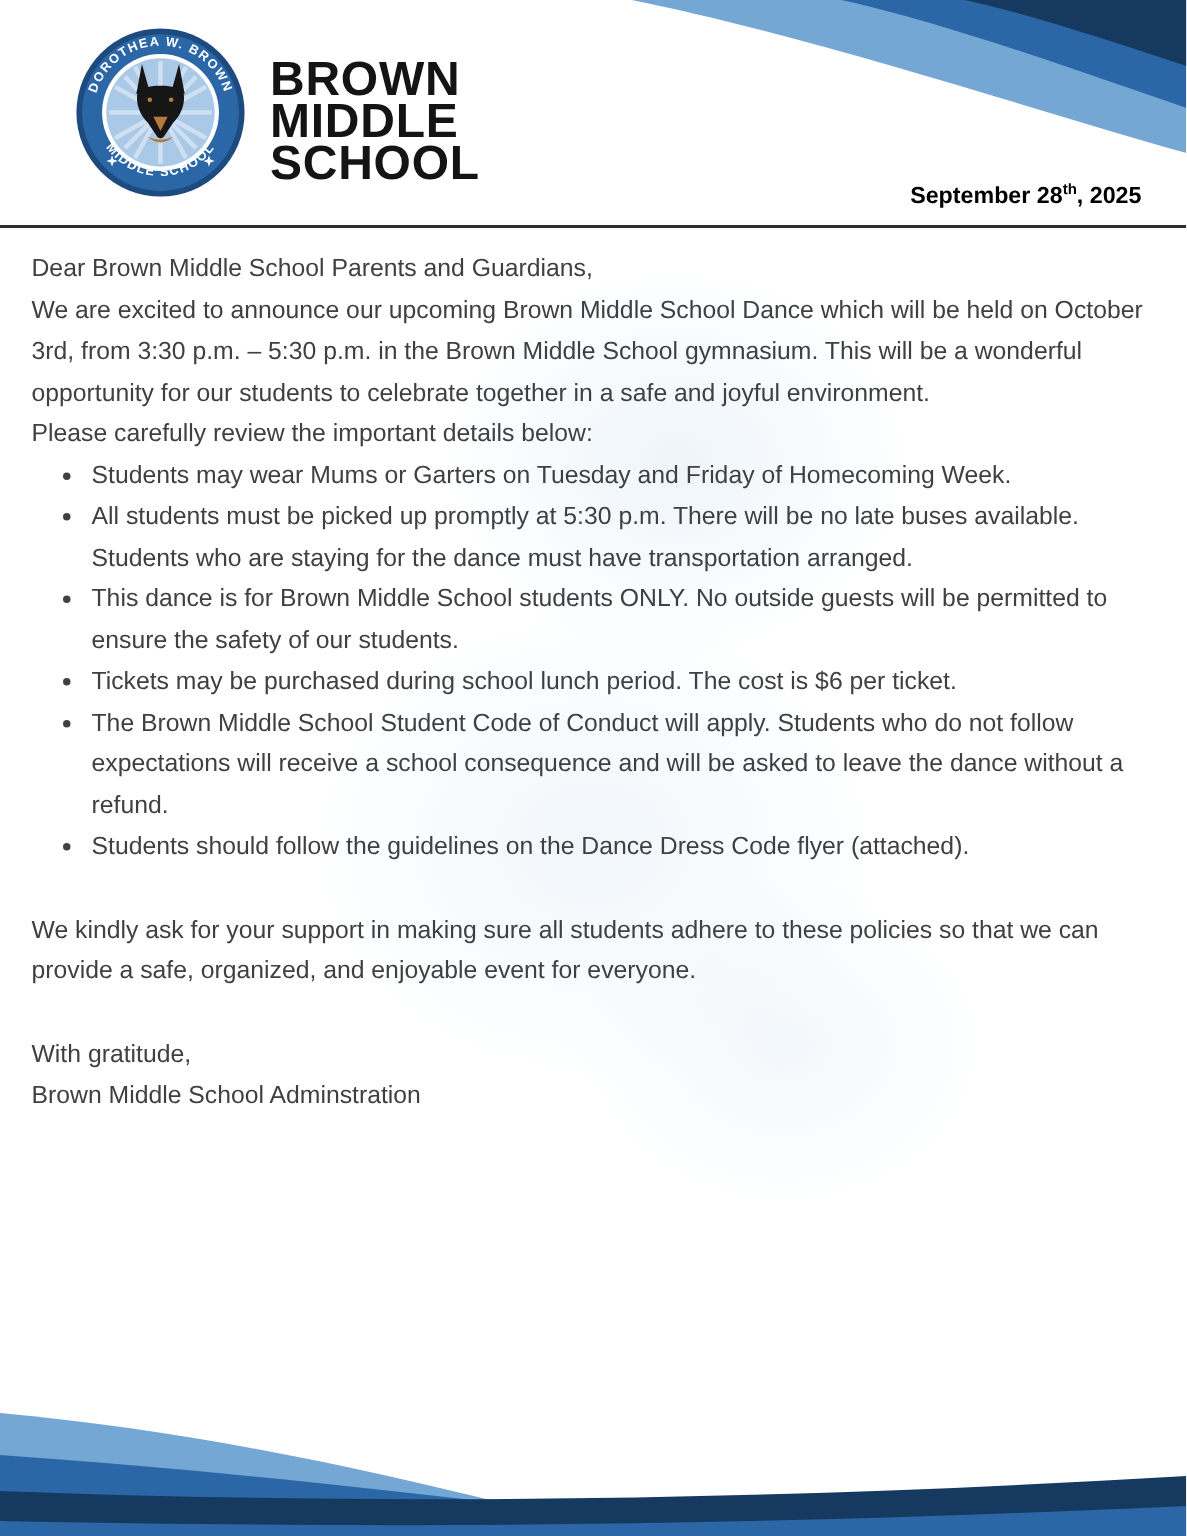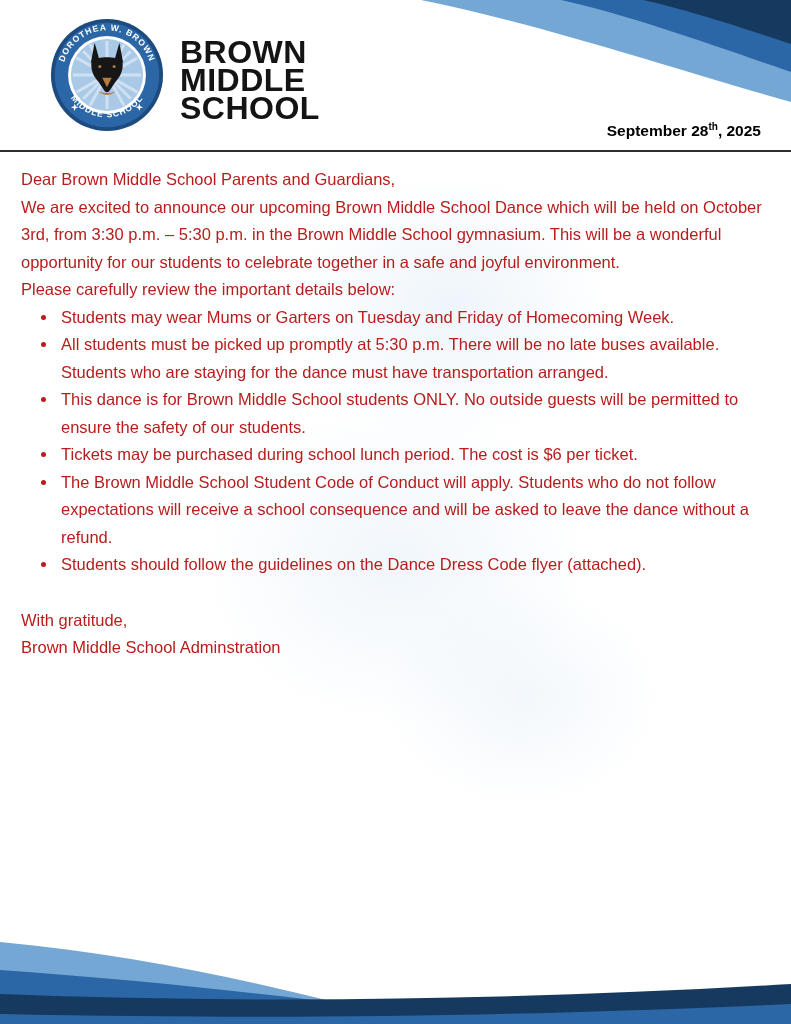--- a/index.html
+++ b/index.html
@@ -19,21 +19,21 @@
   }
 
   .header{position:relative;height:150px;}
   .logo{position:absolute;top:18px;left:50px;width:114px;height:114px;}
   .brand{position:absolute;top:38px;left:180px;font-weight:bold;font-size:32px;line-height:28px;letter-spacing:0.5px;color:#141414;}
   .date-row{position:absolute;right:30px;bottom:10px;font-weight:bold;font-size:15.5px;color:#000;}
   .date-row sup{font-size:10px;font-weight:bold;margin-top:31px;}
 
   .rule{border:none;border-top:2px solid #2f2f2f;margin:0;}
 
-  .content{position:relative;padding:14px 8px 0 21px;font-size:16.5px;line-height:27.5px;color:#b91c1c;}
+  .content{position:relative;padding:14px 8px 0 21px;font-size:16.5px;line-height:27.5px;color:#404040;}
   .content p{margin:0;}
   .bullets{margin:0;padding-left:37px;}
   .bullets li{padding-left:3px;}
   .mt{margin-top:28px !important;}
 </style>
 </head>
 <body>
 
 <div class="page">
 
@@ -100,20 +100,21 @@
     <p>We are excited to announce our upcoming Brown Middle School Dance which will be held on October 3rd, from 3:30 p.m. – 5:30 p.m. in the Brown Middle School gymnasium. This will be a wonderful opportunity for our students to celebrate together in a safe and joyful environment.</p>
     <p>Please carefully review the important details below:</p>
     <ul class="bullets">
       <li>Students may wear Mums or Garters on Tuesday and Friday of Homecoming Week.</li>
       <li>All students must be picked up promptly at 5:30 p.m. There will be no late buses available. Students who are staying for the dance must have transportation arranged.</li>
       <li>This dance is for Brown Middle School students ONLY. No outside guests will be permitted to ensure the safety of our students.</li>
       <li>Tickets may be purchased during school lunch period. The cost is $6 per ticket.</li>
       <li>The Brown Middle School Student Code of Conduct will apply. Students who do not follow expectations will receive a school consequence and will be asked to leave the dance without a refund.</li>
       <li>Students should follow the guidelines on the Dance Dress Code flyer (attached).</li>
     </ul>
+    <p class="mt">We kindly ask for your support in making sure all students adhere to these policies so that we can provide a safe, organized, and enjoyable event for everyone.</p>
     <p class="mt">With gratitude,</p>
     <p>Brown Middle School Adminstration</p>
   </div>
 
   <svg class="deco-bottom" width="791" height="132" viewBox="0 0 791 132" preserveAspectRatio="none" aria-hidden="true">
     <path d="M0,50 C150,64 280,95 420,132 L0,132 Z" fill="#74a7d4"></path>
     <path d="M0,78 C200,92 360,114 520,132 L0,132 Z" fill="#2b67a7"></path>
     <path d="M0,102 C260,112 520,108 791,92 L791,132 L0,132 Z" fill="#163a5f"></path>
     <path d="M0,122 C300,128 520,124 791,112 L791,132 L0,132 Z" fill="#2b67a7"></path>
   </svg>

